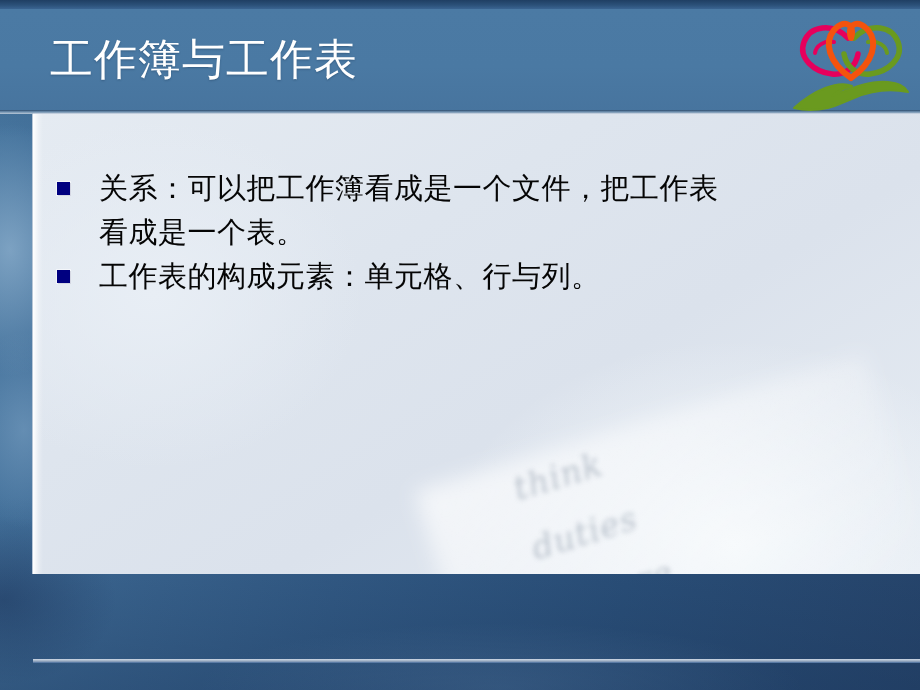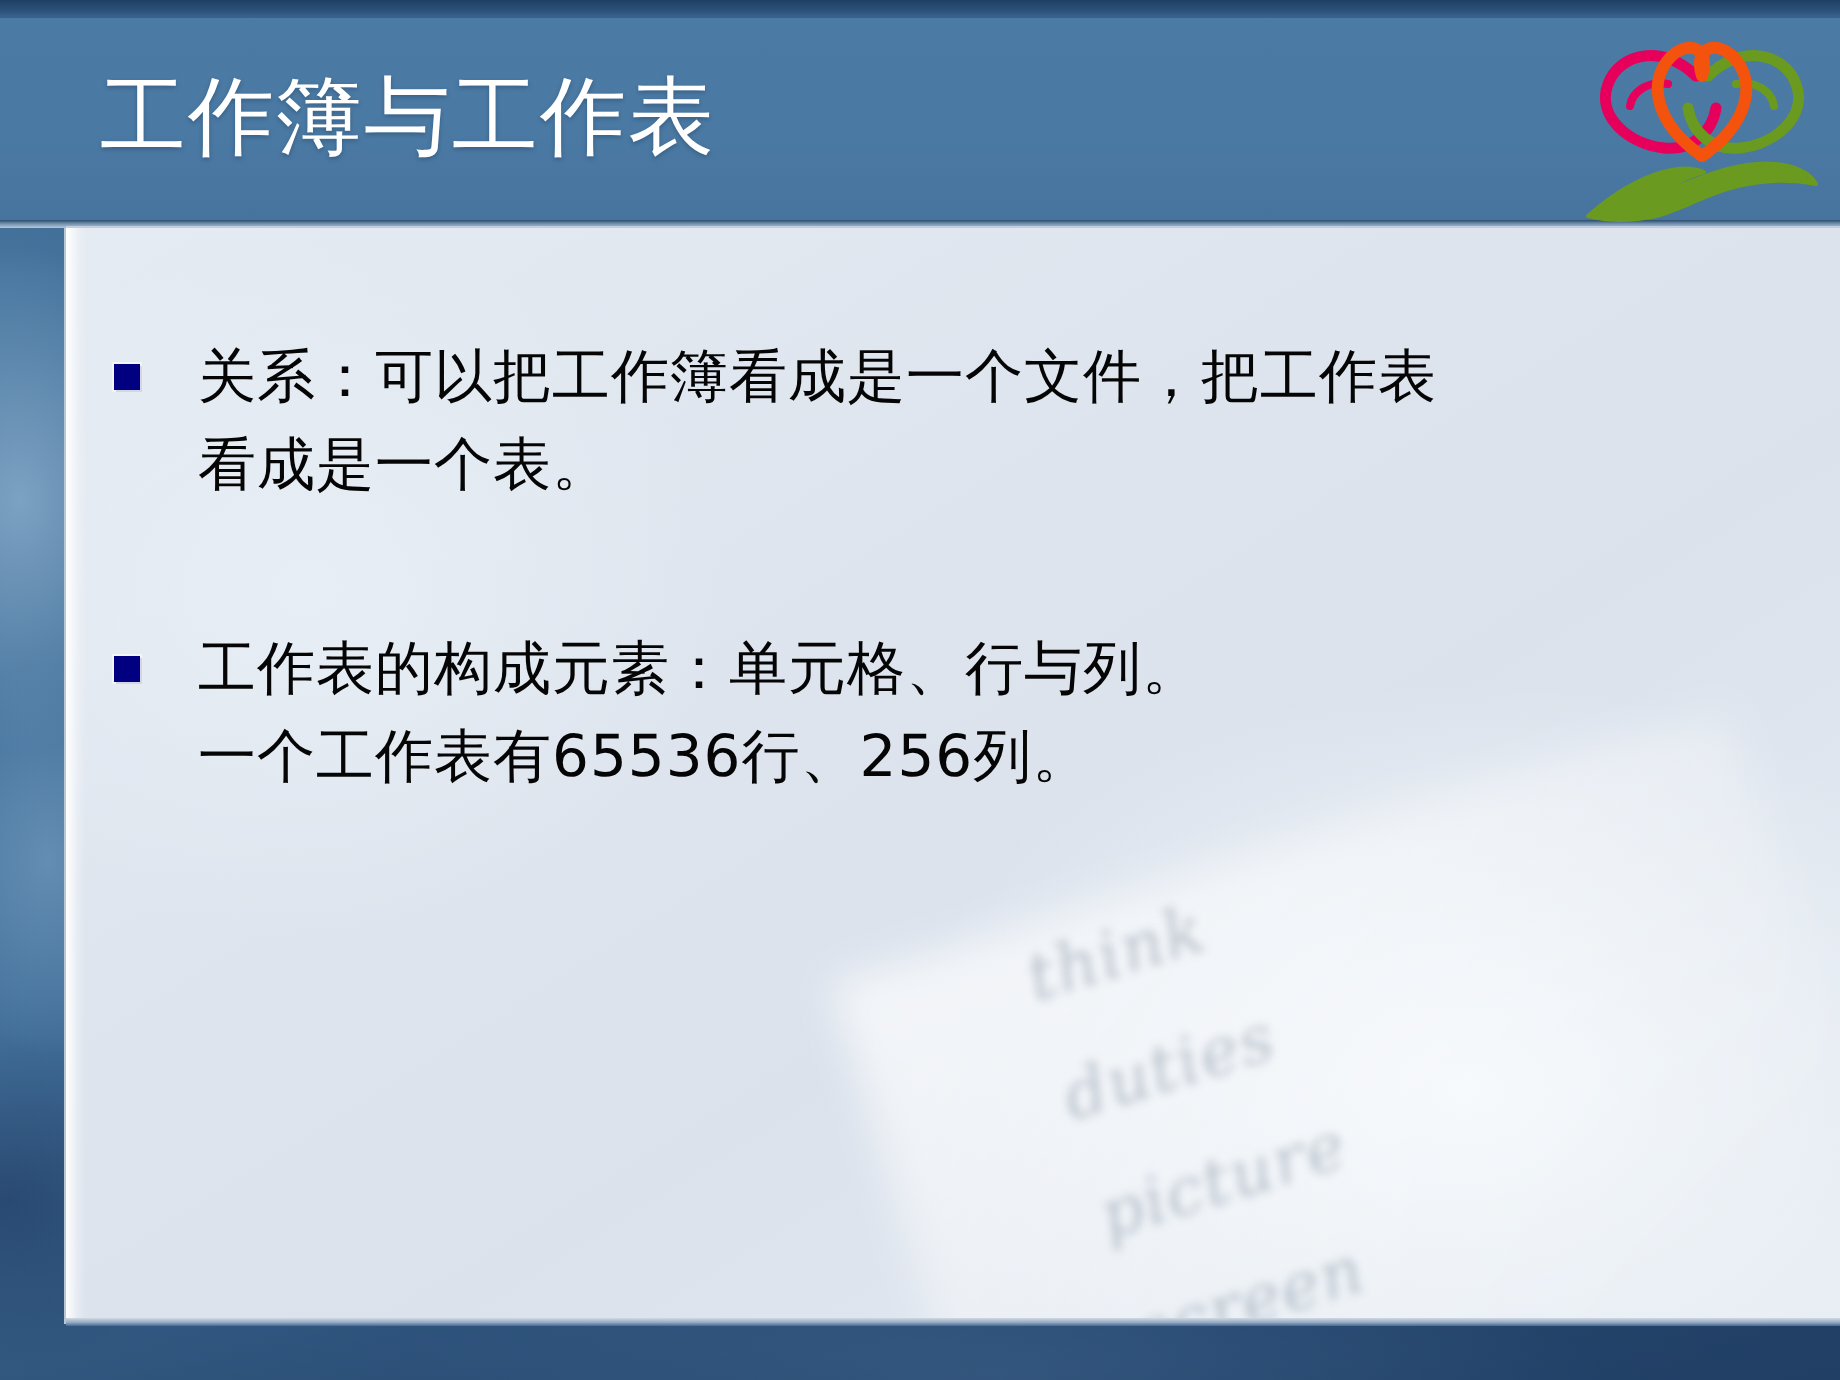--- a/index.html
+++ b/index.html
@@ -78,21 +78,21 @@
   .logo {
     position: absolute;
     right: 6px; top: 4px;
     width: 126px; height: 112px;
   }
 
   
   .content-panel {
     position: absolute;
     left: 33px; top: 114px;
-    width: 887px; height: 548px;
+    width: 887px; height: 460px;
     overflow: hidden;
     background:
       radial-gradient(ellipse 420px 300px at 700px 430px, #f4f8fb 0%, rgba(244,248,251,0) 68%),
       radial-gradient(ellipse 300px 250px at 120px 180px, #e8eef5 0%, rgba(232,238,245,0) 70%),
       linear-gradient(148deg, #e5ebf2 0%, #dee5ee 35%, #dbe2ec 60%, #e6ecf3 100%);
     box-shadow: -1px 0 0 #b8c6d6, 0 -1px 0 #c2cedd;
   }
   .panel-left-sheen {
     position: absolute;
     left: 0; top: 0;
@@ -140,21 +140,21 @@
   .body-list {
     position: absolute;
     left: 24px; top: 52px;
     width: 830px;
   }
   .bullet-row {
     position: relative;
     padding-left: 42px;
     margin-bottom: 0;
   }
-  .bullet-row + .bullet-row { margin-top: 58px; }
+  .bullet-row + .bullet-row { }
   .bullet-marker {
     position: absolute;
     left: 0; top: 16px;
     width: 13px; height: 13px;
     background: #000080;
     box-shadow: 0 0 0 1px rgba(255,255,255,.55), 1px 1px 0 rgba(90,95,140,.5);
   }
   .bullet-text {
     font-family: "DejaVu Sans", "Liberation Sans", sans-serif;
     font-size: 29px;
@@ -214,21 +214,20 @@
         <div class="bullet-text">
           <span class="line">关系：可以把工作簿看成是一个文件，把工作表</span>
           <span class="line">看成是一个表。</span>
         </div>
       </div>
 
       <div class="bullet-row">
         <span class="bullet-marker"></span>
         <div class="bullet-text">
           <span class="line">工作表的构成元素：单元格、行与列。</span>
-          <span class="line">一个工作表有65536行、256列。</span>
         </div>
       </div>
 
     </div>
   </div>
 
   <div class="panel-bottom-edge"></div>
 
 </div>
 

